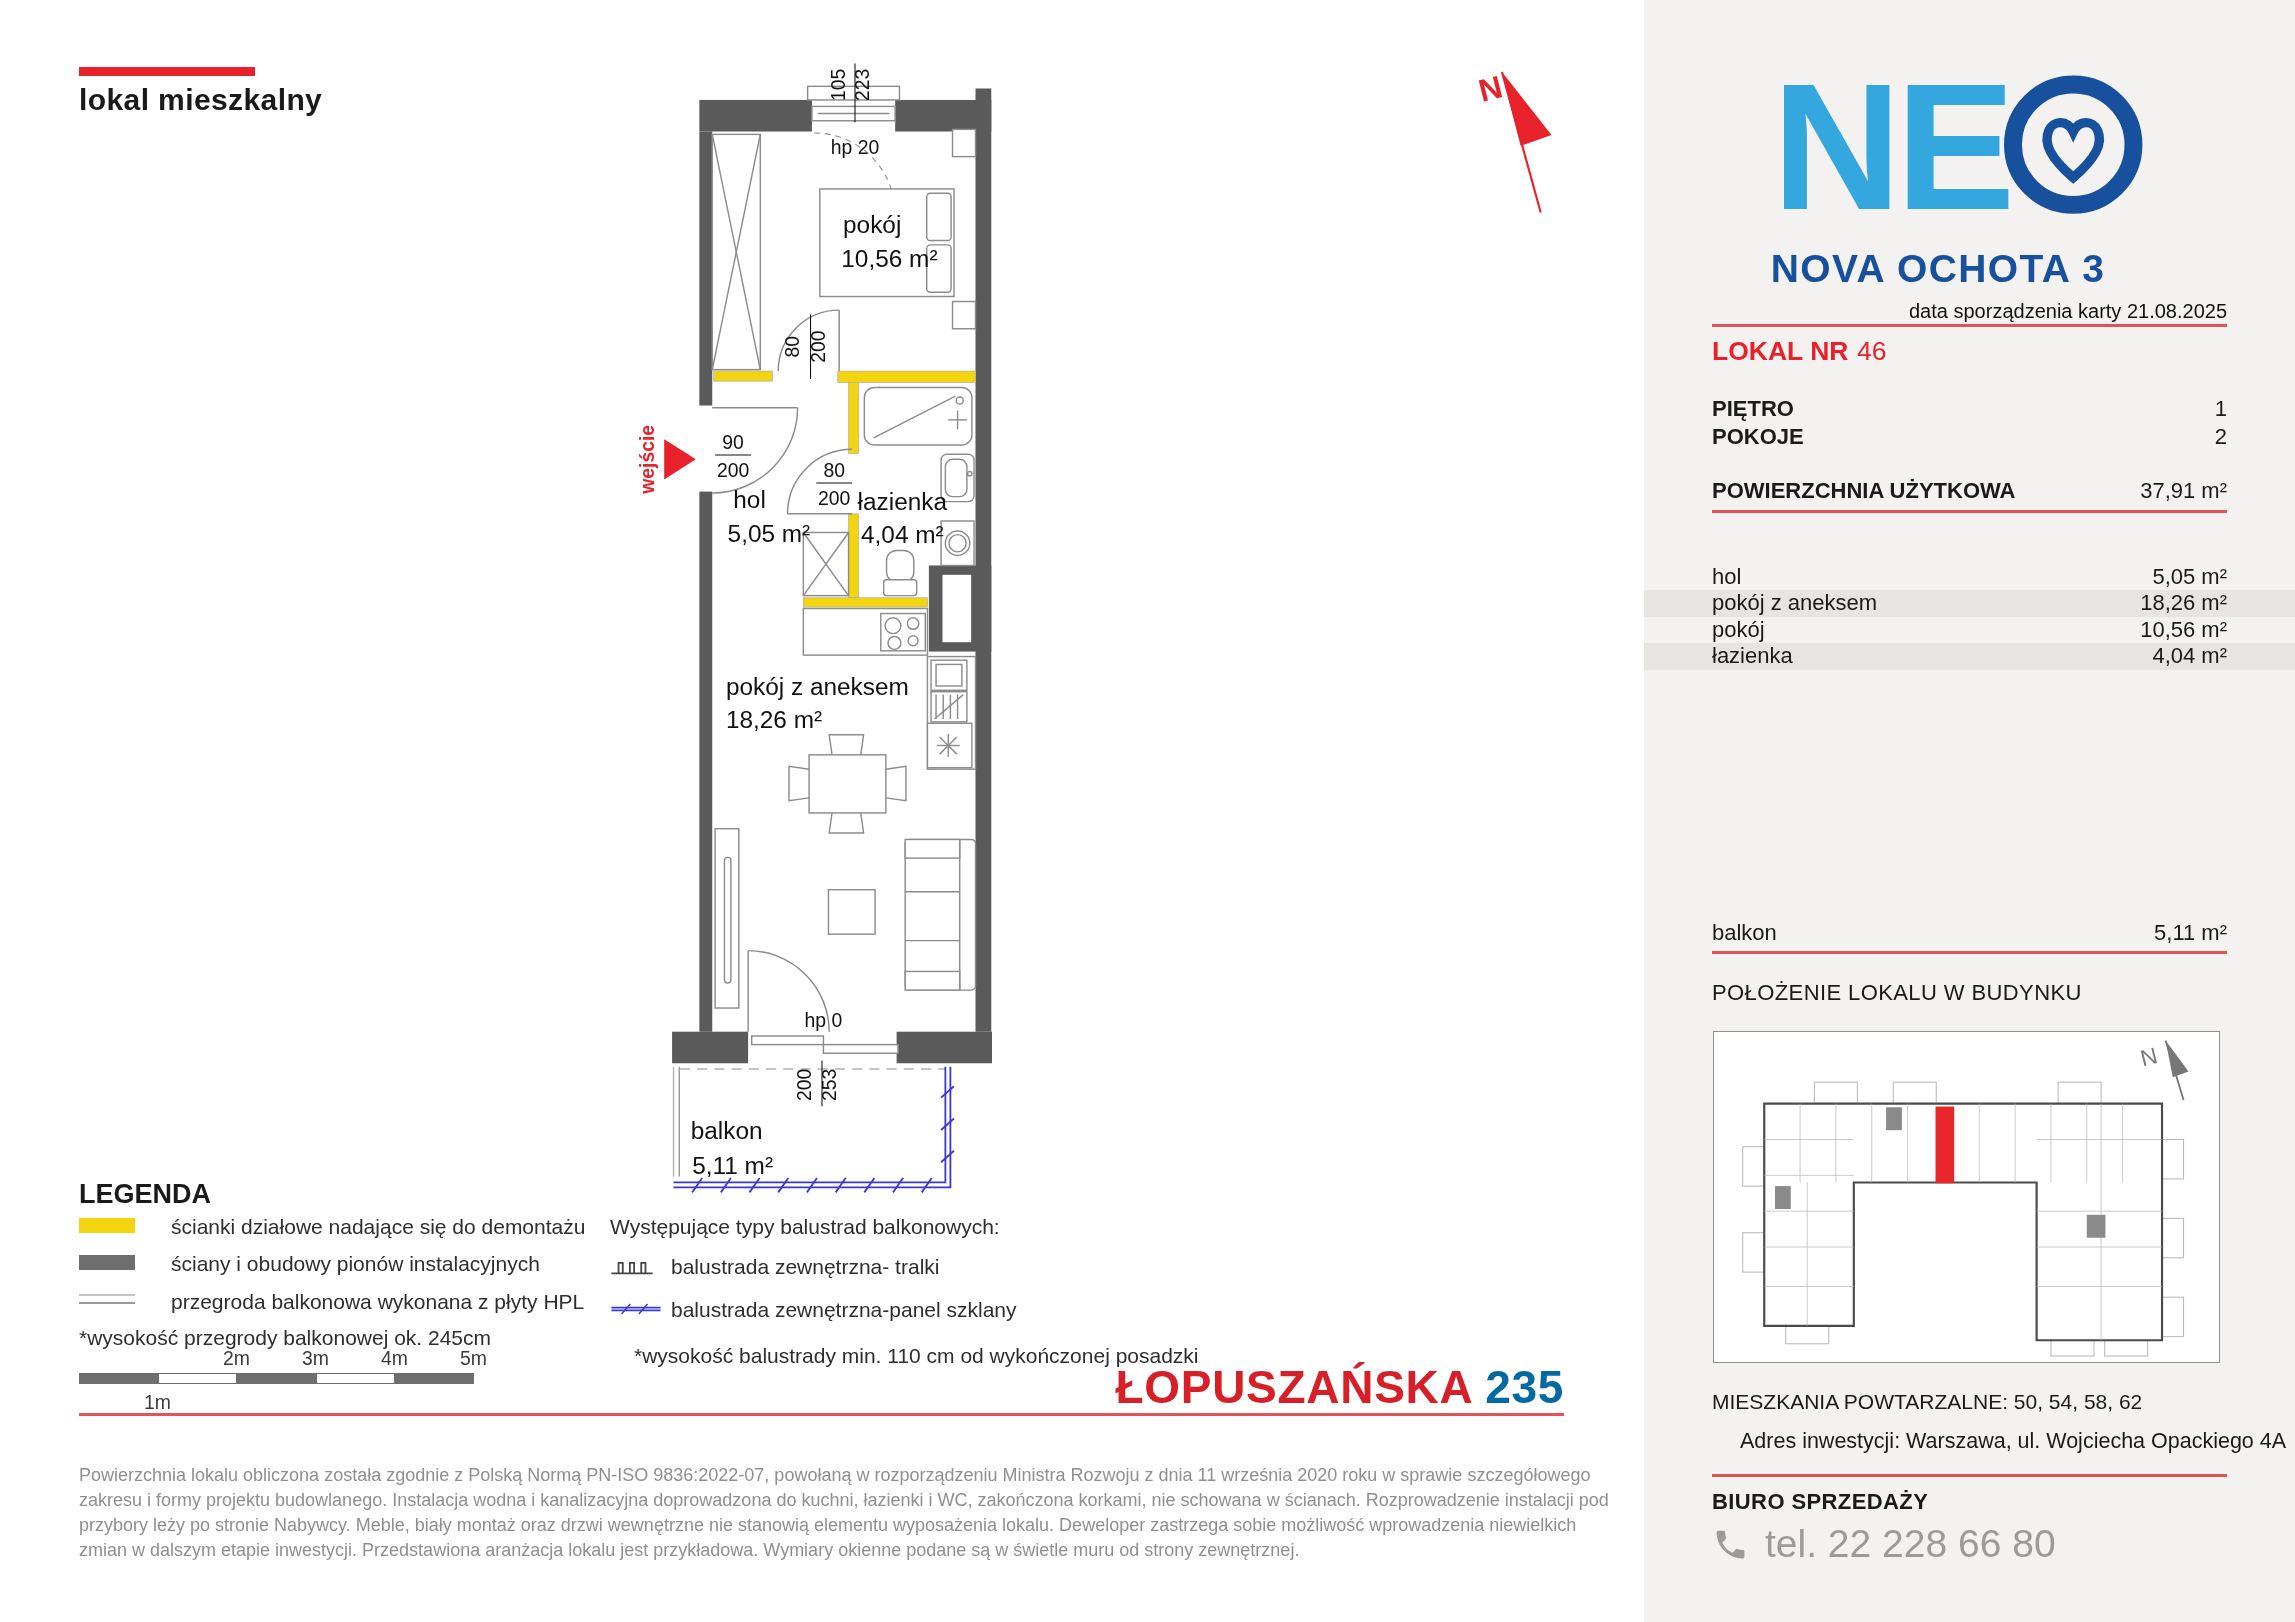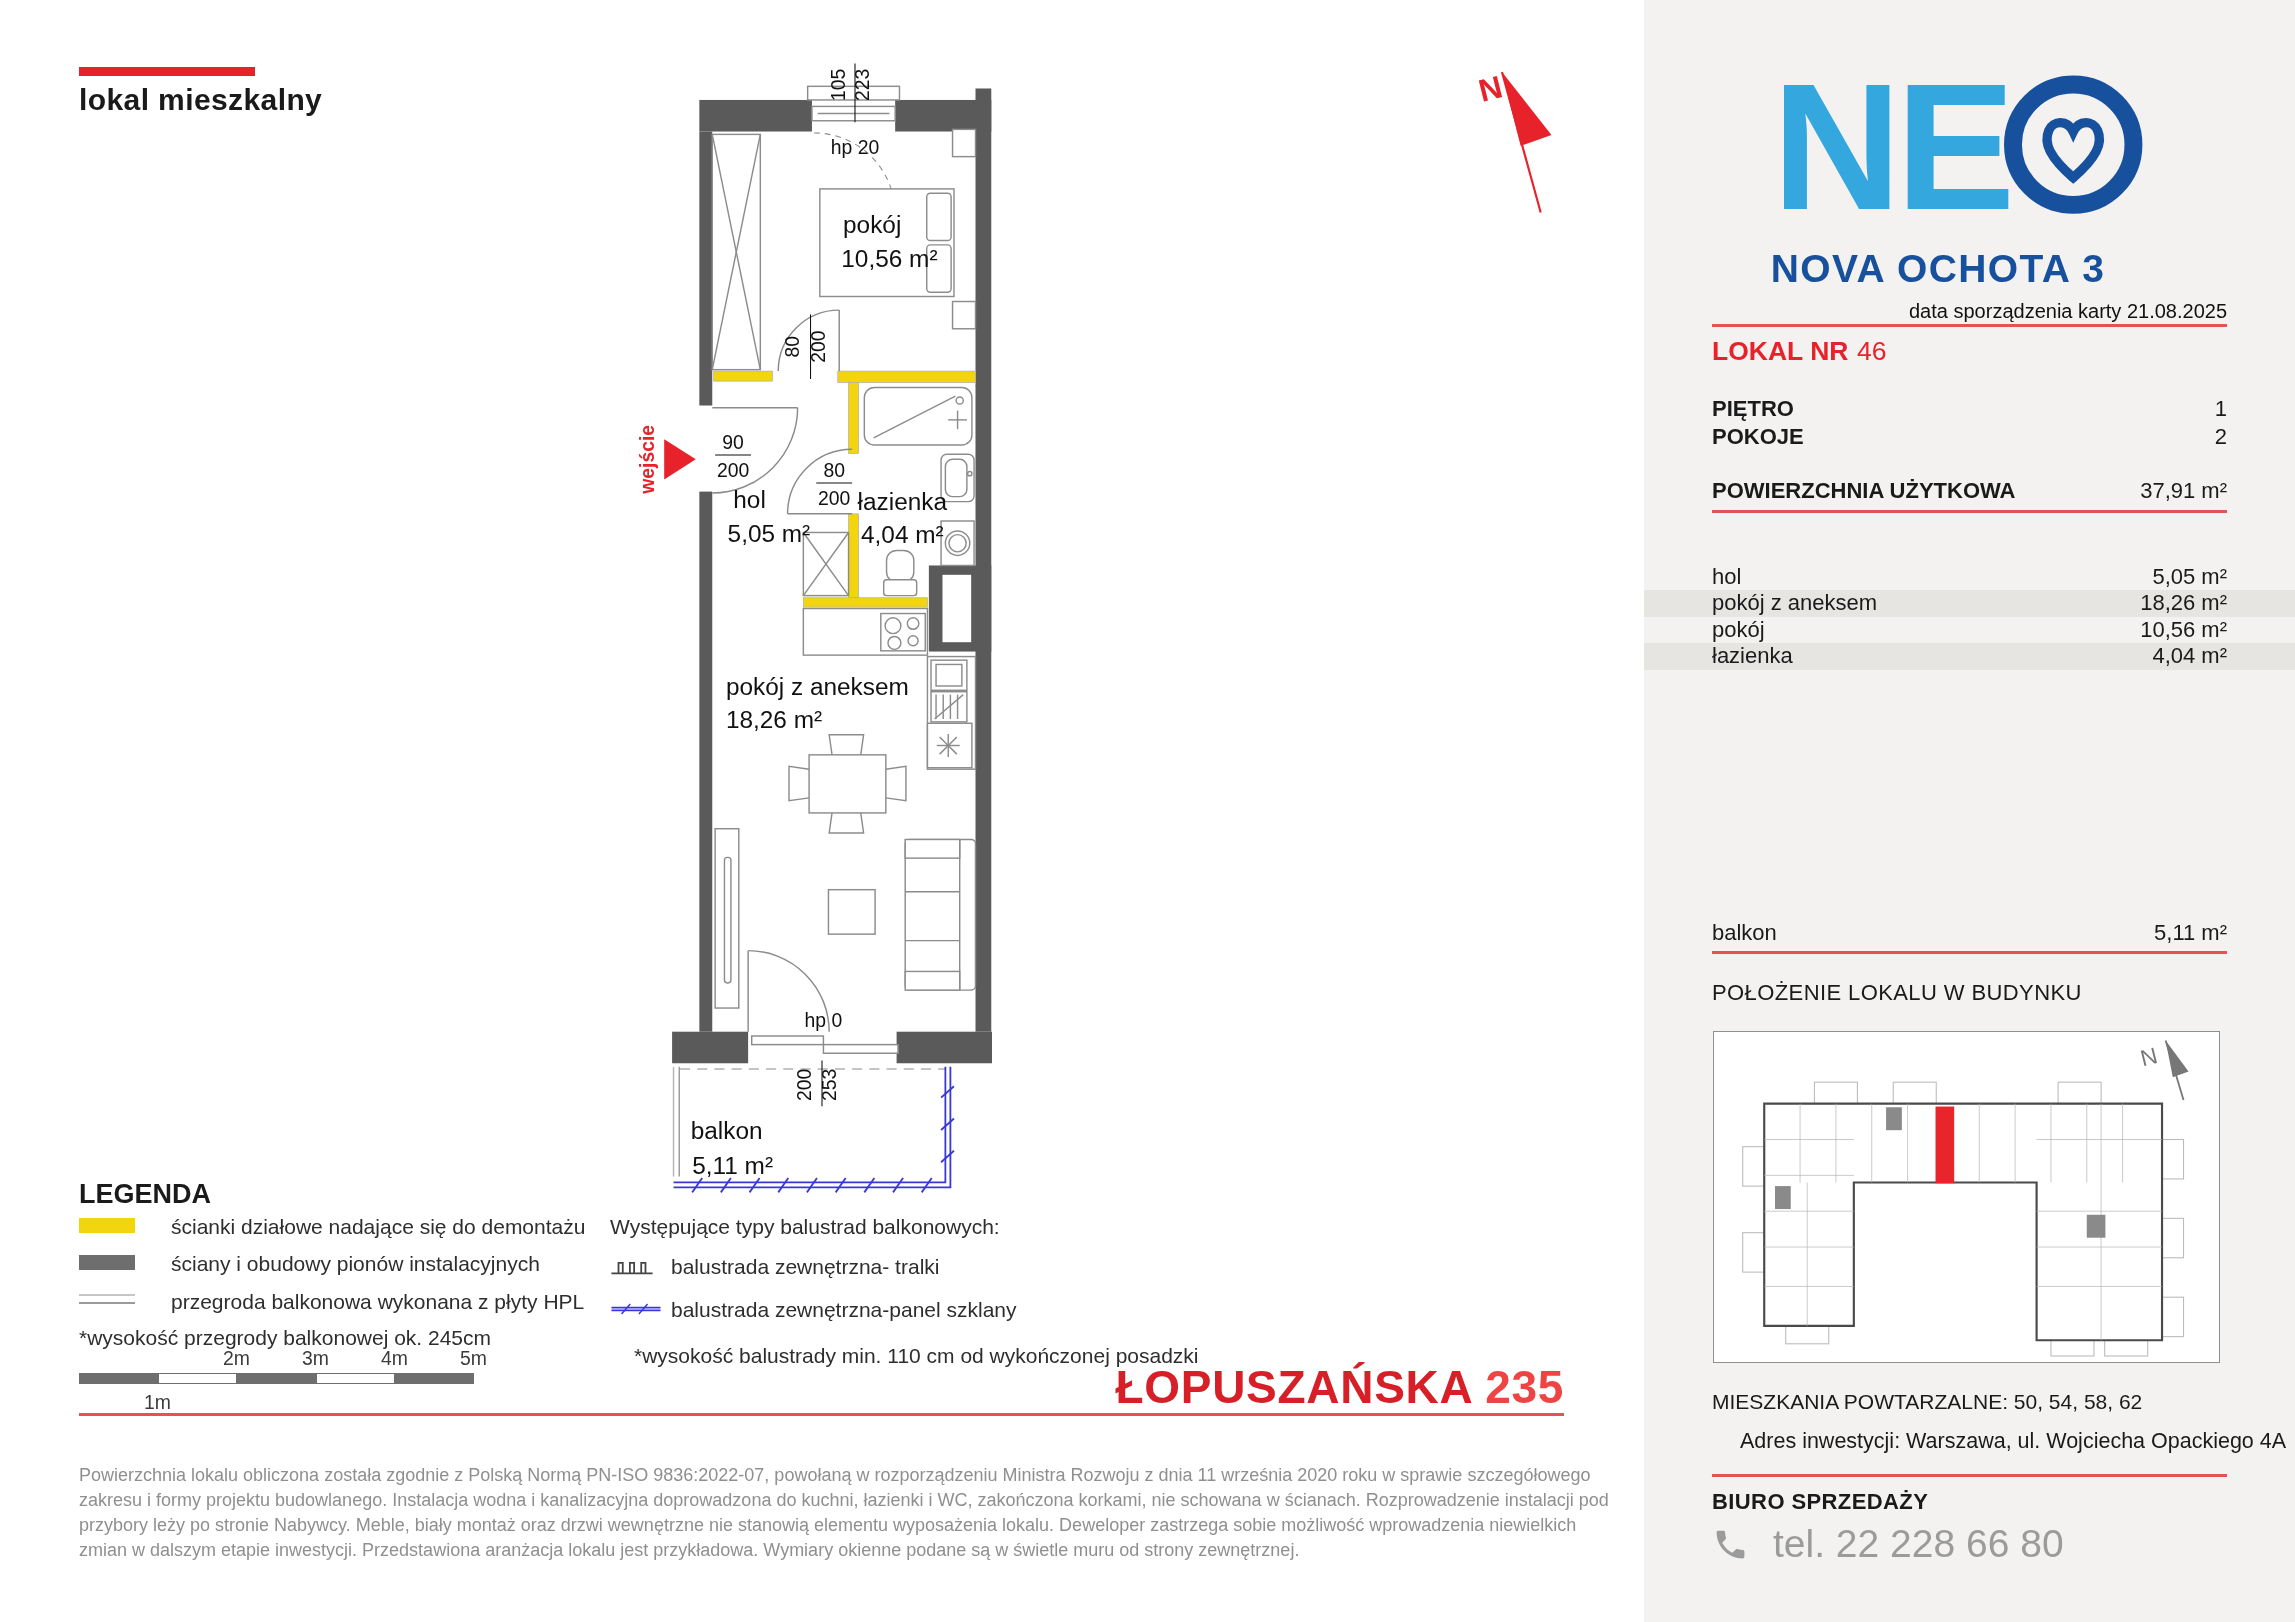--- a/index.html
+++ b/index.html
@@ -25,21 +25,21 @@
   .sw-yellow{background:#f2d50f;}
   .sw-gray{background:#6e6e6e;}
   .sw-hpl{width:56px;height:5.7px;border-top:2.2px solid #c6c6c6;border-bottom:2.2px solid #9a9a9a;}
   .scale-seg{position:absolute;top:1373px;height:10.8px;width:79px;border:0.7px solid #6e6e6e;box-sizing:border-box;}
   .scale-label{position:absolute;top:1347px;width:57px;text-align:center;font-size:19.4px;color:#3c3c3c;}
 
   
   #project-name{left:1004px;top:1360px;width:560px;text-align:right;
     font-size:46px;font-weight:800;letter-spacing:0.7px;}
   #project-name .street{color:#d61f26;}
-  #project-name .number{color:#ef4444;margin-top:37px;}
+  #project-name .number{color:#0369a1;margin-top:37px;}
   #long-red-line{left:79px;top:1413px;width:1485px;height:2.9px;background:#e25257;}
 
   
   #disclaimer{left:79px;top:1463px;width:1549px;font-size:18px;line-height:25px;color:#8f8f8f;}
 
   
   #panel{left:1644px;top:0;width:651px;height:1623px;background:#f3f2f0;}
   #panel .pad{padding:0 68px;box-sizing:border-box;width:100%;}
   .red-line{position:absolute;left:68px;width:515px;height:2.9px;background:#e25257;}
   #logo-svg{position:absolute;left:128px;top:50px;}
@@ -53,21 +53,21 @@
   .attr-row .lab{font-weight:bold;}
   .room-row{position:absolute;left:0;height:26.5px;display:flex;justify-content:space-between;
      align-items:center;font-size:22px;}
   .striped{background:#e7e5e2;}
   #loc-heading{position:absolute;left:68px;top:980px;font-size:22px;letter-spacing:0.4px;}
   #building-box{position:absolute;left:69px;top:1031px;width:507px;height:332px;
      background:#fff;border:1.4px solid #8f8f8f;box-sizing:border-box;}
   #repeat-units{position:absolute;left:68px;top:1390px;font-size:21px;}
   #address{position:absolute;left:68px;top:1429px;font-size:21.5px;margin-left:28px;}
   #sales-heading{position:absolute;left:68px;top:1489px;font-size:22px;font-weight:bold;letter-spacing:0.4px;}
-  #phone-row{position:absolute;left:68px;top:1522px;display:flex;align-items:center;gap:24px;text-align:right;}
+  #phone-row{position:absolute;left:68px;top:1522px;display:flex;align-items:center;gap:16px;text-align:right;}
   #phone-number{font-size:39px;color:#9b9b9b;}
 </style>
 </head>
 <body>
 
 <div class="abs" id="red-bar"></div>
 <div class="abs" id="category-title">lokal mieszkalny</div>
 
 <svg class="abs" id="plan-svg" width="1644" height="1623" viewBox="0 0 2292 2262">
 

